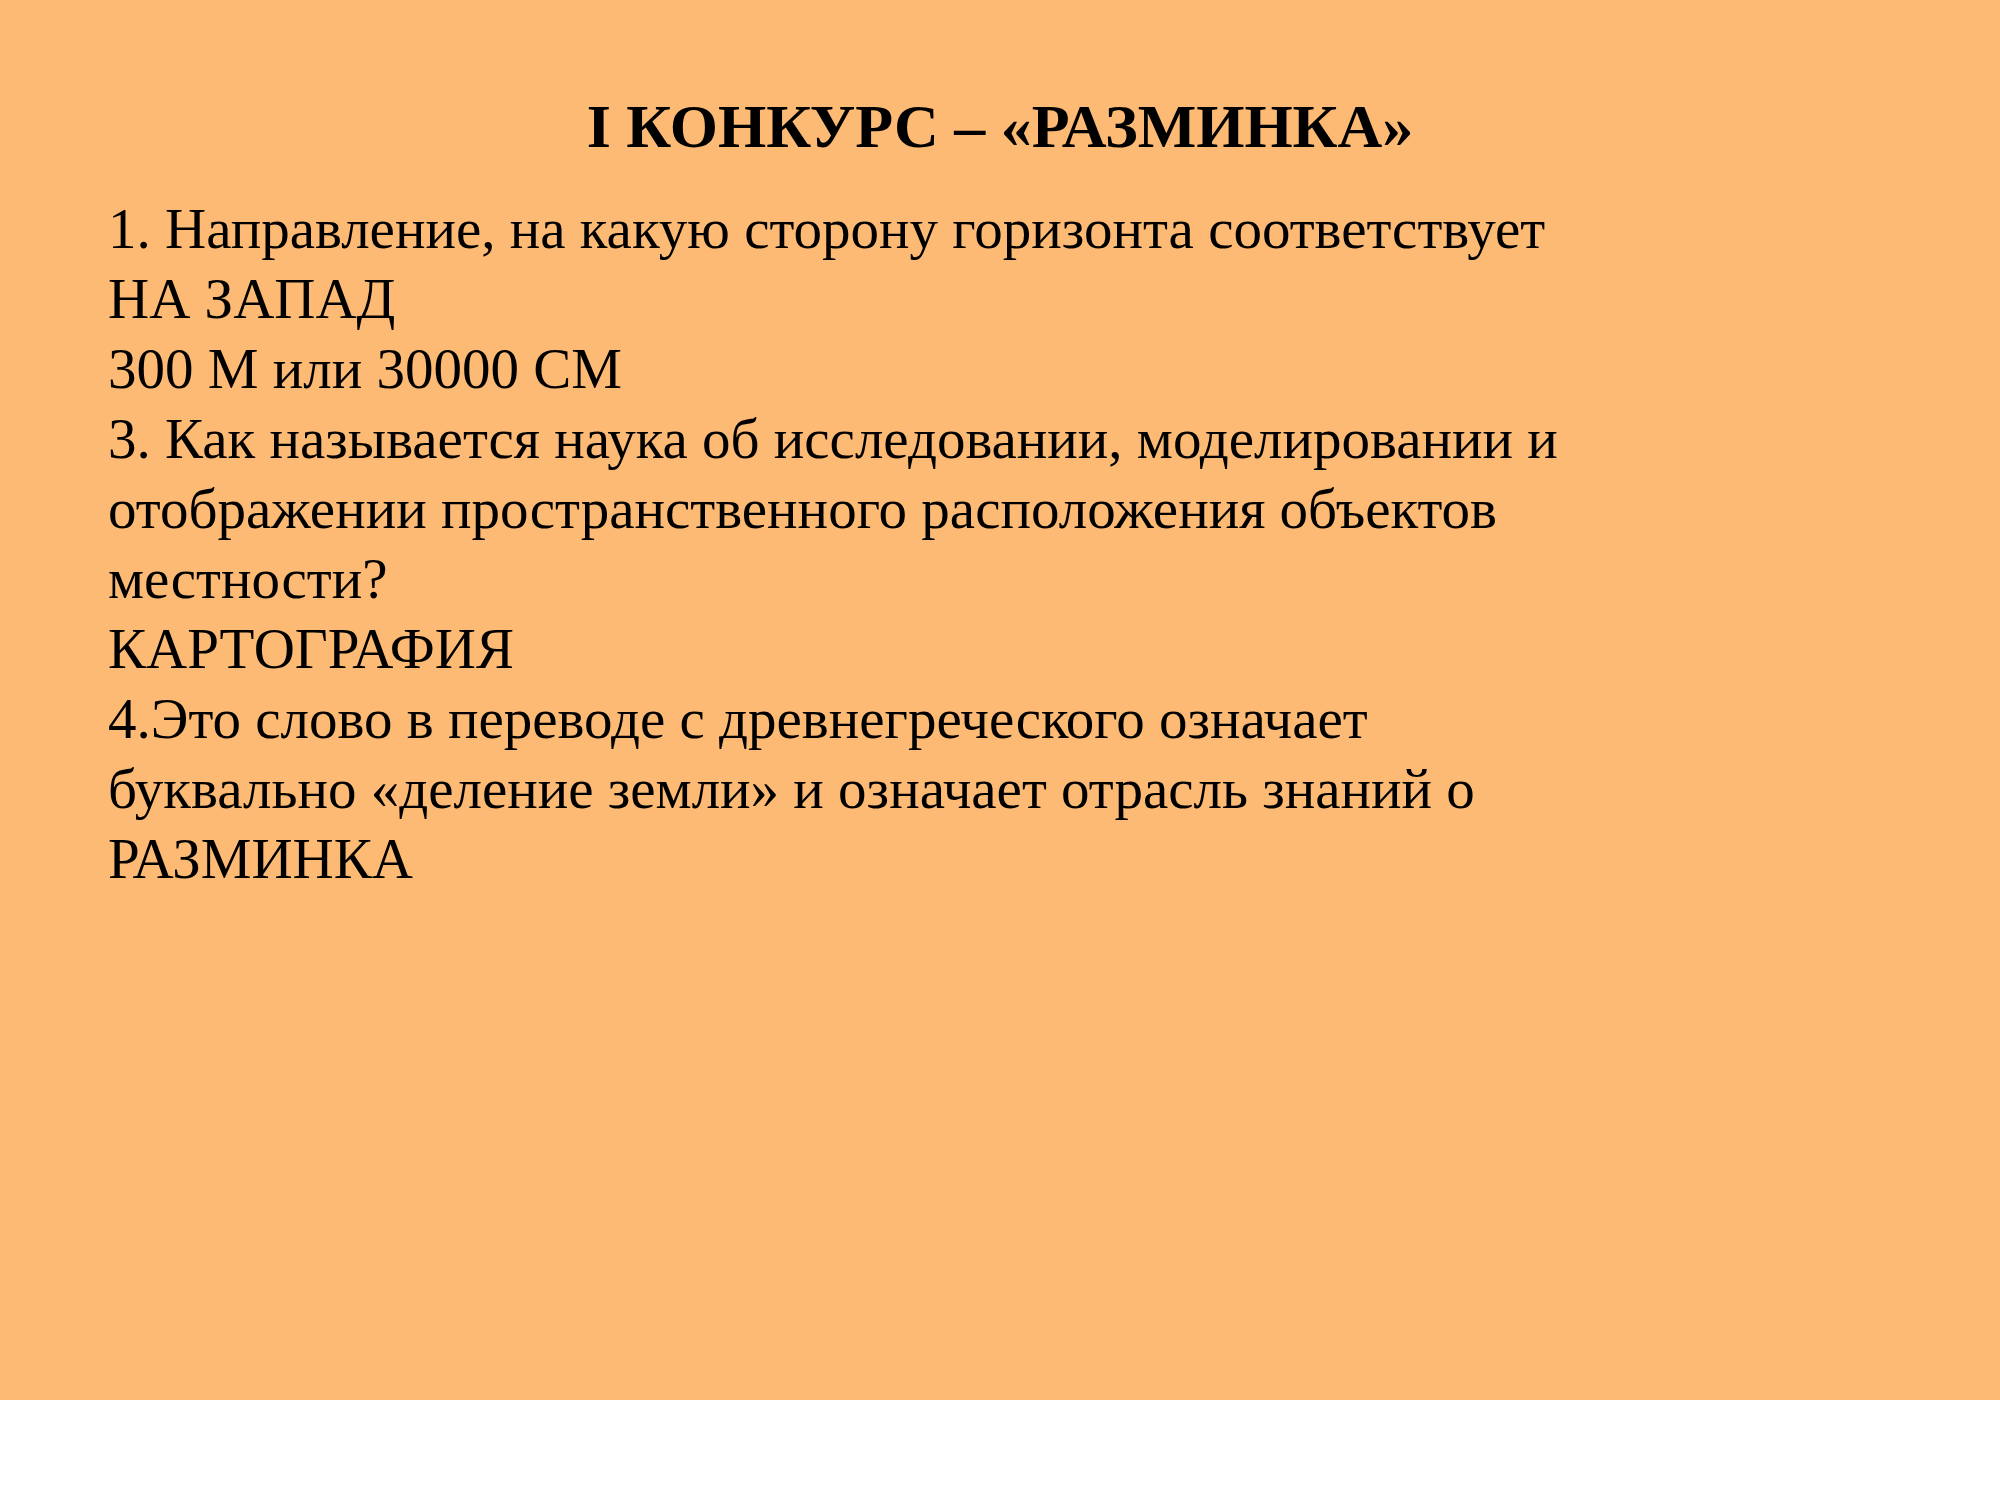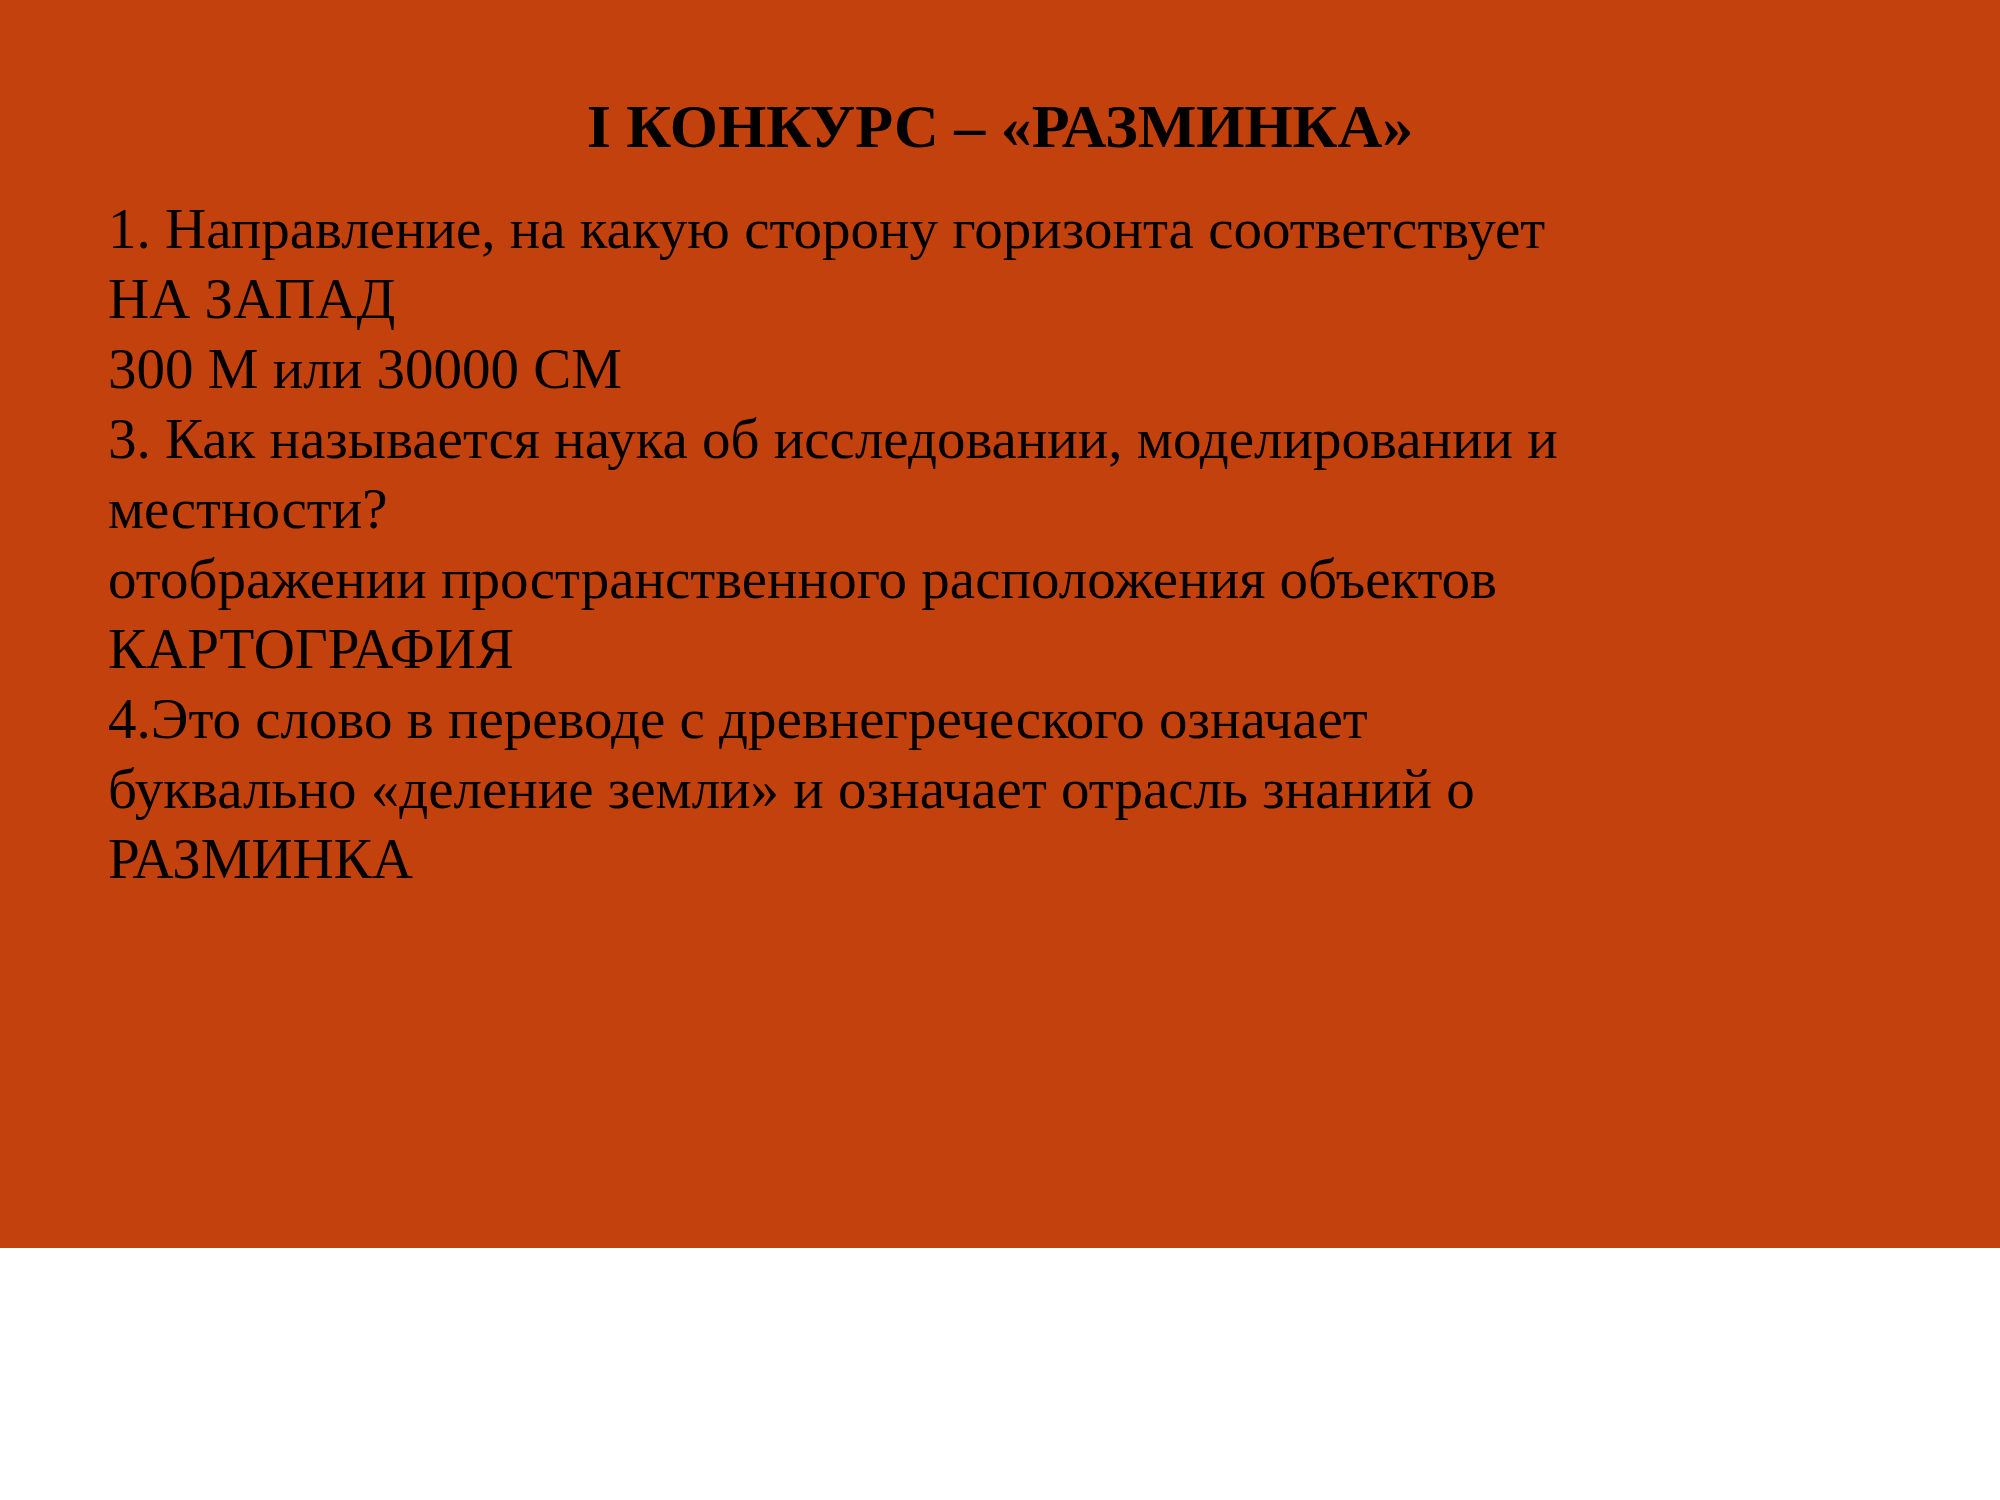--- a/index.html
+++ b/index.html
@@ -3,22 +3,22 @@
 <meta charset="utf-8">
 <style>
   html, body {
     margin: 0;
     padding: 0;
     background: #ffffff;
   }
   .slide {
     position: relative;
     width: 2000px;
-    height: 1248px;
-    background: #c2410c;
+    height: 1400px;
+    background: #fdba74;
     color: #000000;
     font-family: "Liberation Serif", serif;
     overflow: hidden;
   }
   .title {
     margin: 0;
     padding-top: 92px;
     text-align: center;
     font-size: 62px;
     font-weight: bold;
@@ -49,22 +49,22 @@
 <div class="slide">
   <h1 class="title">I КОНКУРС – «РАЗМИНКА»</h1>
   <div class="content">
       <div class="question">
         <div class="qline">1. Направление, на какую сторону горизонта соответствует</div>
       </div>
       <div class="answer">НА ЗАПАД</div>
       <div class="answer">300 М или 30000 СМ</div>
       <div class="question">
         <div class="qline">3. Как называется наука об исследовании, моделировании и</div>
+        <div class="qline">отображении пространственного расположения объектов</div>
         <div class="qline">местности?</div>
-        <div class="qline">отображении пространственного расположения объектов</div>
       </div>
       <div class="answer">КАРТОГРАФИЯ</div>
       <div class="question">
         <div class="qline">4.Это слово в переводе с древнегреческого означает</div>
         <div class="qline">буквально «деление земли» и означает отрасль знаний о</div>
       </div>
       <div class="answer">РАЗМИНКА</div>
     </div>
 </div>
 

